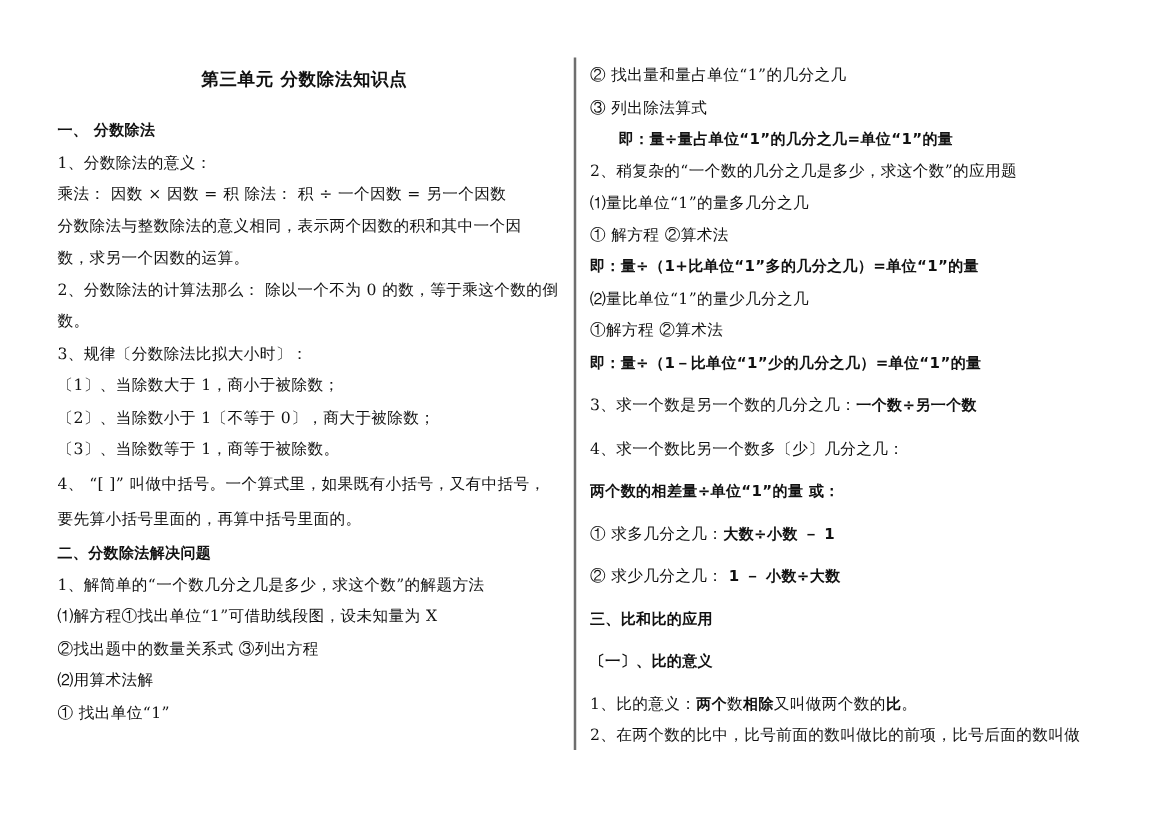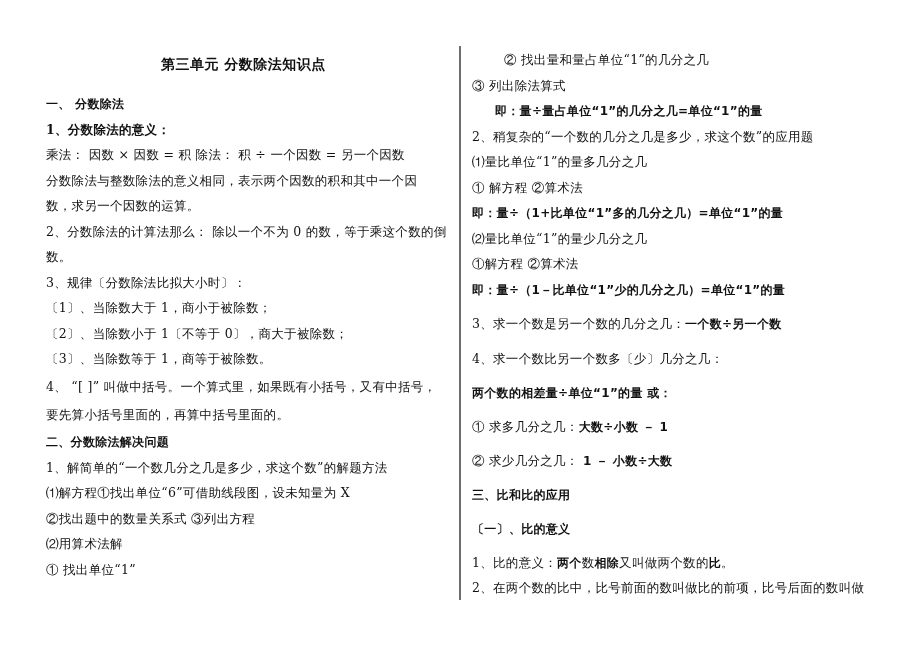--- a/index.html
+++ b/index.html
@@ -16,42 +16,42 @@
 </style>
 </head>
 <body>
 
 <div class="page">
   <div class="divider"></div>
 
   <div class="col-left">
     <div class="line title" style="left:115px; top:6px;">第三单元  分数除法知识点</div>
     <div class="line bold" style="top:46px;">一、      分数除法</div>
-    <div class="line" style="top:72px;font-weight:bold;">1、分数除法的意义：</div>
+    <div class="line" style="top:72px;">1、分数除法的意义：</div>
     <div class="line" style="top:97px;"> 乘法：  因数 × 因数 = 积     除法：  积 ÷ 一个因数 = 另一个因数</div>
     <div class="line" style="top:123px;">分数除法与整数除法的意义相同，表示两个因数的积和其中一个因</div>
     <div class="line" style="top:148px;">数，求另一个因数的运算。</div>
     <div class="line" style="top:174px;">2、分数除法的计算法那么：  除以一个不为 0 的数，等于乘这个数的倒</div>
     <div class="line" style="top:199px;">数。</div>
     <div class="line" style="top:225px;">3、规律〔分数除法比拟大小时〕：</div>
     <div class="line" style="top:250px;">  〔1〕、当除数大于 1，商小于被除数；</div>
     <div class="line" style="top:276px;text-align:right;">  〔2〕、当除数小于 1〔不等于 0〕，商大于被除数；</div>
     <div class="line" style="top:301px;">  〔3〕、当除数等于 1，商等于被除数。</div>
     <div class="line" style="top:329px;">4、 “[ ]” 叫做中括号。一个算式里，如果既有小括号，又有中括号，</div>
     <div class="line" style="top:357px;">要先算小括号里面的，再算中括号里面的。</div>
     <div class="line bold" style="top:384px;">二、分数除法解决问题</div>
     <div class="line" style="top:410px;">1、解简单的“一个数几分之几是多少，求这个数”的解题方法</div>
-    <div class="line" style="top:435px;">⑴解方程①找出单位“6”可借助线段图，设未知量为 X</div>
+    <div class="line" style="top:435px;">⑴解方程①找出单位“1”可借助线段图，设未知量为 X</div>
     <div class="line" style="top:461px;">           ②找出题中的数量关系式   ③列出方程</div>
     <div class="line" style="top:486px;">⑵用算术法解</div>
     <div class="line" style="top:512px;">①  找出单位“1”</div>
   </div>
 
   <div class="col-right">
-    <div class="line" style="top:6px;margin-left:32px;">②  找出量和量占单位“1”的几分之几</div>
+    <div class="line" style="top:6px;">②  找出量和量占单位“1”的几分之几</div>
     <div class="line" style="top:32px;">③  列出除法算式</div>
     <div class="line bold" style="top:57px;padding-left:23px;">即：量÷量占单位“1”的几分之几=单位“1”的量</div>
     <div class="line" style="top:83px;">2、稍复杂的“一个数的几分之几是多少，求这个数”的应用题</div>
     <div class="line" style="top:108px;">⑴量比单位“1”的量多几分之几</div>
     <div class="line" style="top:134px;">①  解方程               ②算术法</div>
     <div class="line bold" style="top:159px;text-align:right;">即：量÷（1+比单位“1”多的几分之几）=单位“1”的量</div>
     <div class="line" style="top:185px;">⑵量比单位“1”的量少几分之几</div>
     <div class="line" style="top:210px;">①解方程                  ②算术法</div>
     <div class="line bold" style="top:236px;">即：量÷（1－比单位“1”少的几分之几）=单位“1”的量</div>
     <div class="line" style="top:270px;">

